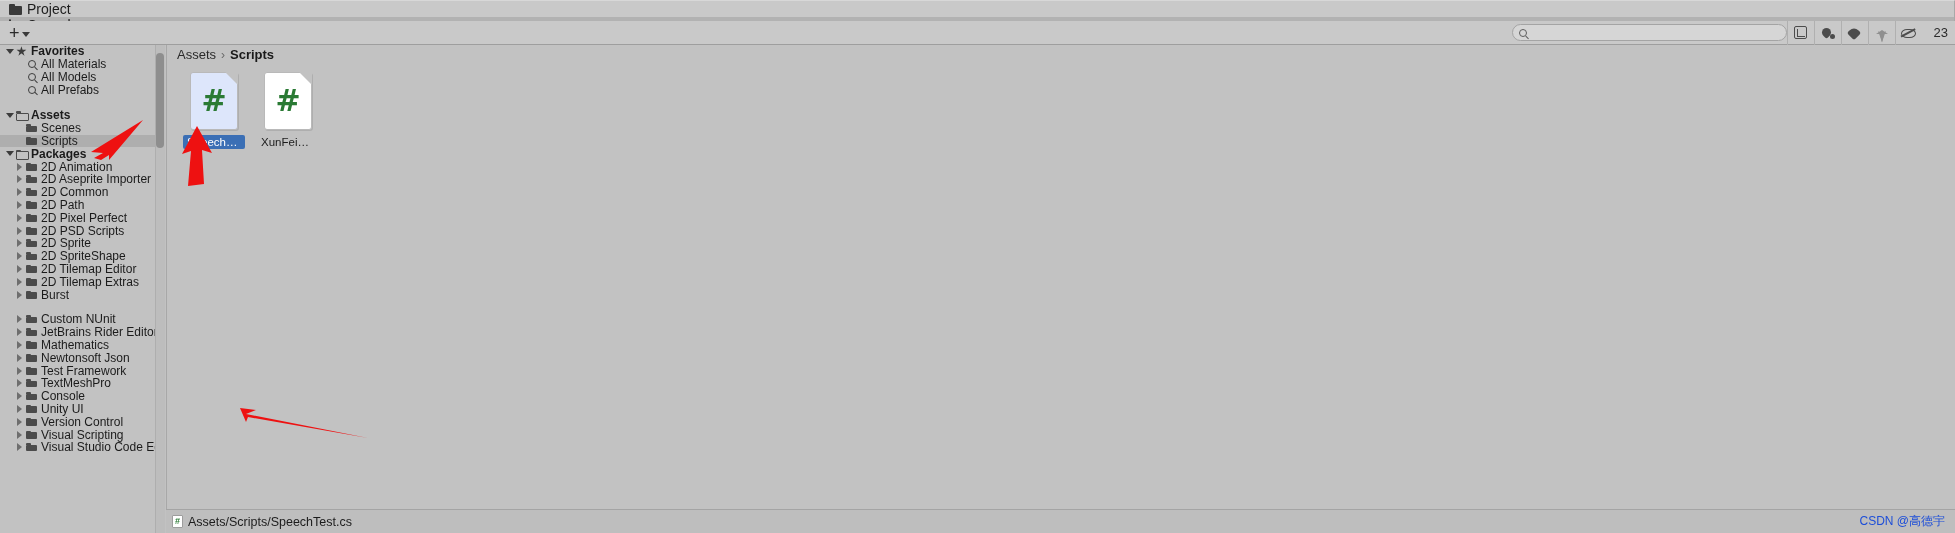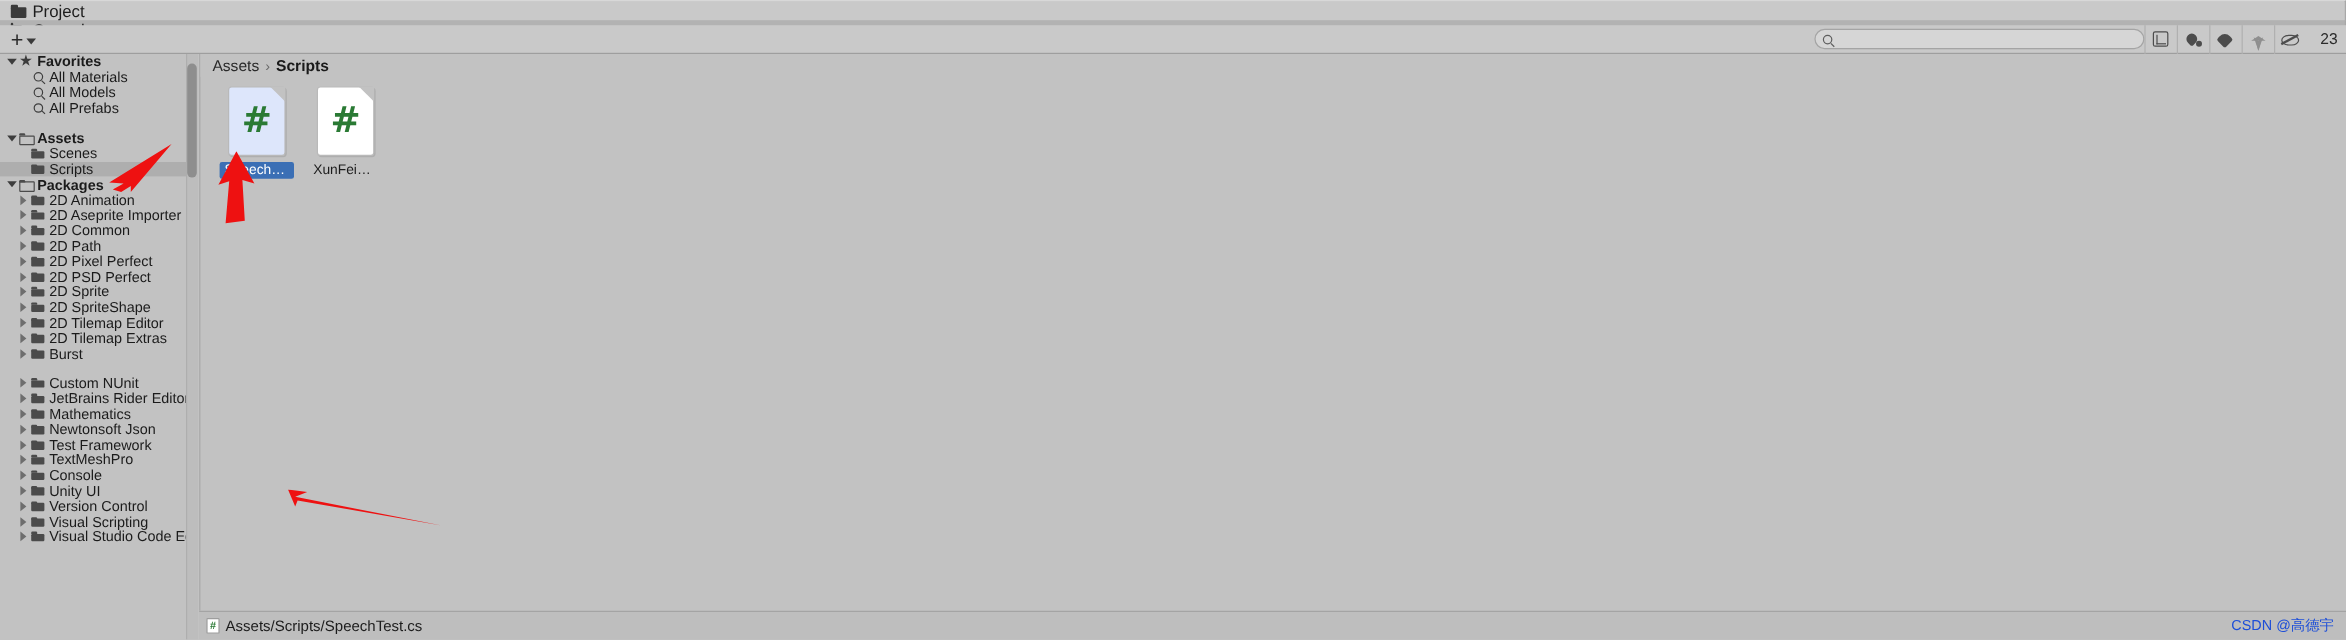--- a/index.html
+++ b/index.html
@@ -435,21 +435,21 @@
         </span>
         <span>2D Pixel Perfect</span>
       </div>
       <div class="row" style="padding-left: 14px;">
         <span class="twisty">
           <span class="tw-closed"></span>
         </span>
         <span class="ricon">
           <span class="fld"></span>
         </span>
-        <span>2D PSD Perfect</span>
+        <span>2D PSD Scripts</span>
       </div>
       <div class="row" style="padding-left: 14px;">
         <span class="twisty">
           <span class="tw-closed"></span>
         </span>
         <span class="ricon">
           <span class="fld"></span>
         </span>
         <span>2D Sprite</span>
       </div>

